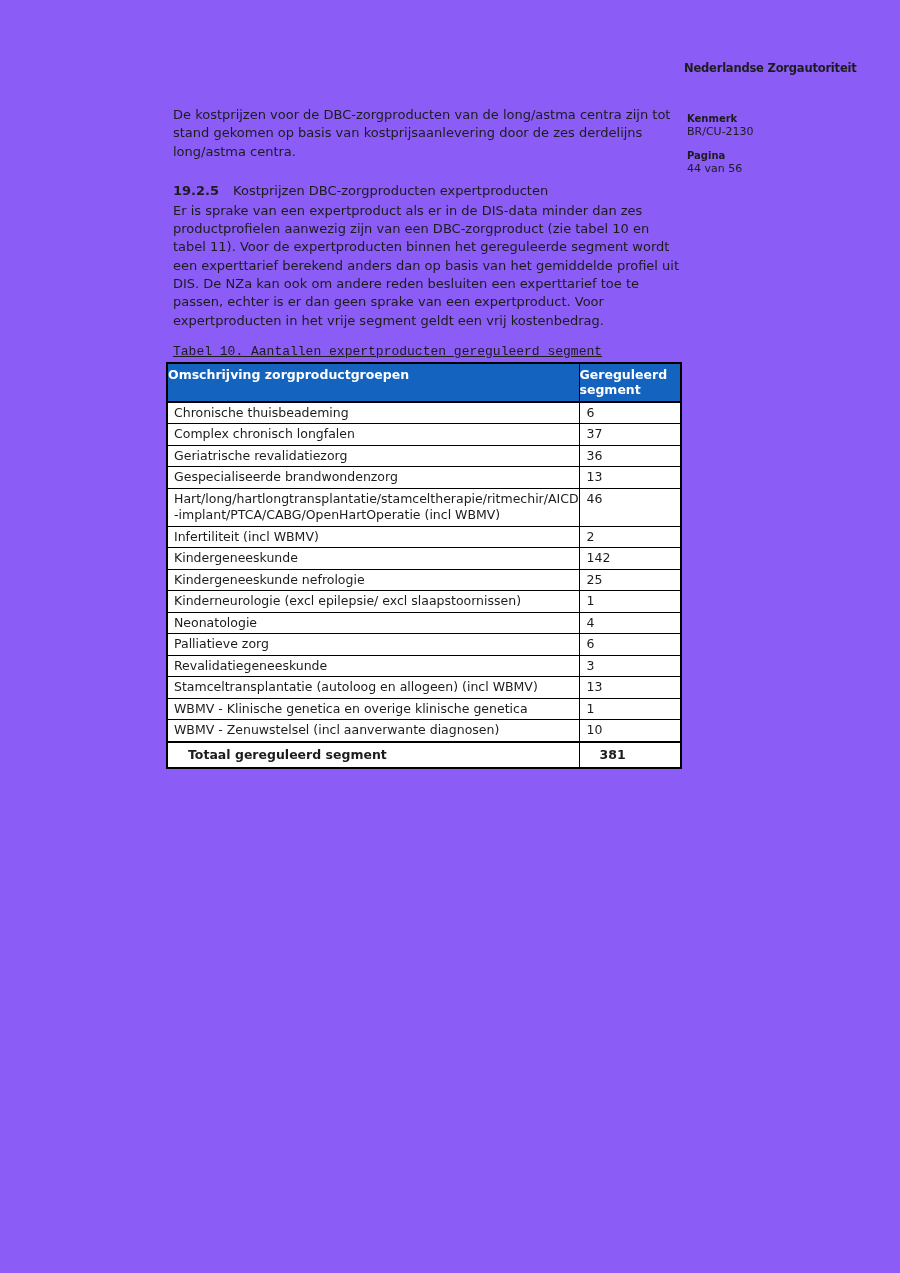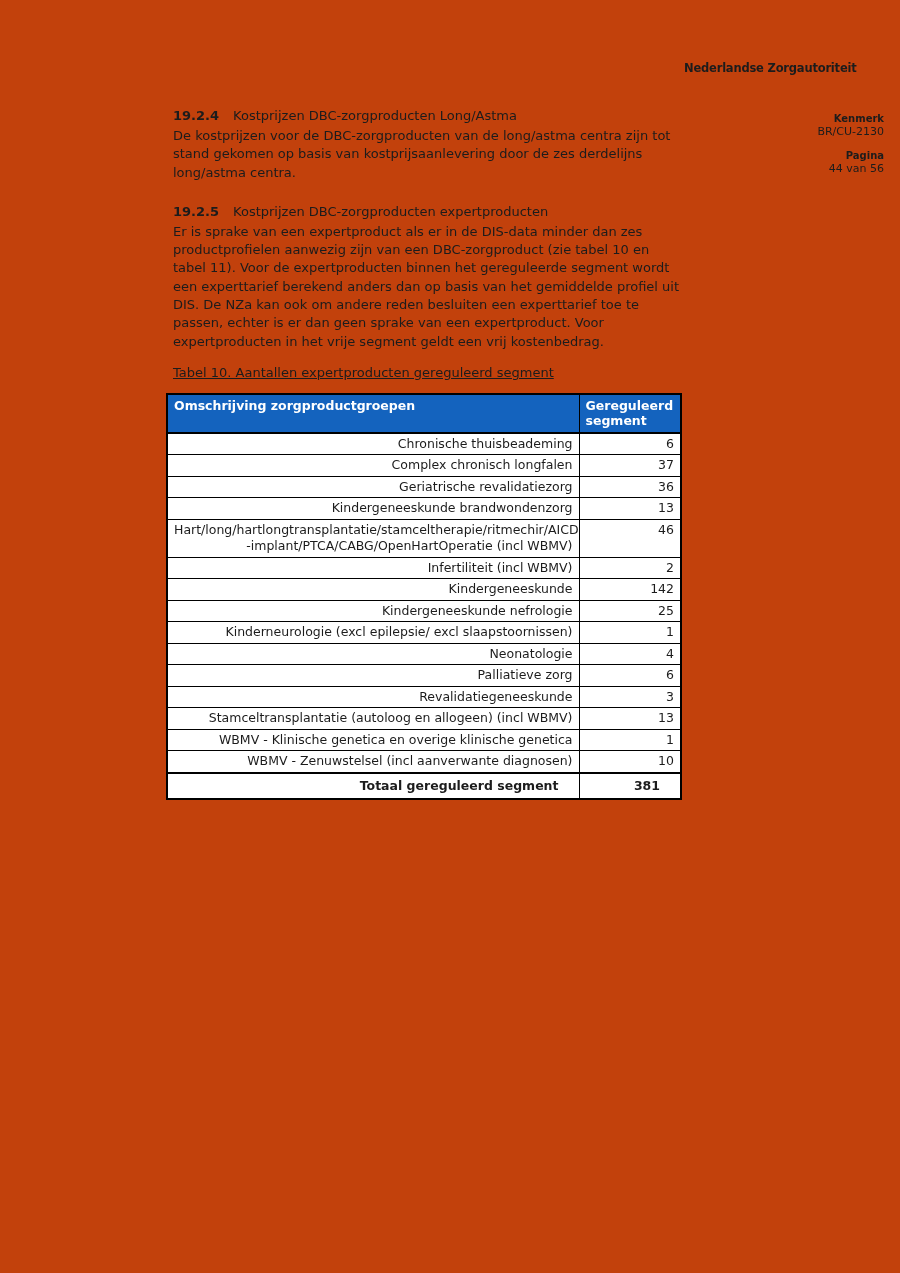--- a/index.html
+++ b/index.html
@@ -5,88 +5,88 @@
   * { margin: 0; padding: 0; box-sizing: border-box; }
   html, body { background: #ffffff; }
   body {
     width: 900px;
     height: 1273px;
     position: relative;
     font-family: "DejaVu Sans", "Liberation Sans", sans-serif;
     color: #1c1c1c;
     overflow: hidden;
   }
-  .page { position: absolute; inset: 0; background: #c2410c; }
+  .page { position: absolute; inset: 0; background: #8b5cf6; }
 
   
   .brand {
     position: absolute;
     left: 684px; top: 61px;
     font-size: 11.5px;
     font-weight: bold;
     letter-spacing: -0.2px;
     white-space: nowrap;
   }
 
   
-  .sidebar { position: absolute; left: 724px; top: 112px; width: 160px; text-align: right; }
+  .sidebar { position: absolute; left: 687px; top: 112px; width: 160px; }
   .sidebar .label { font-size: 10px; font-weight: bold; line-height: 13px; }
   .sidebar .value { font-size: 11px; line-height: 14px; margin-bottom: 10px; }
 
   
   .main { position: absolute; left: 173px; top: 106px; width: 507px; }
   .section-heading {
     font-size: 13px;
     line-height: 19px;
     margin-bottom: 2px;
     white-space: nowrap;
   }
   .section-heading .num { font-weight: bold; margin-right: 14px; }
   .para { font-size: 13px; line-height: 18.3px; }
   .section-2 .section-heading { margin-top: 20px; }
 
   .table-caption {
     margin-top: 13px;
     font-size: 13px;
     line-height: 17px;
     text-decoration: underline;
-    margin-bottom: 12px;
+    margin-bottom: 2px;
     white-space: nowrap;
+    font-family: Liberation Mono, monospace;
   }
 
   
   table.expert-table {
     margin-left: -7px;
     width: 514px;
     border-collapse: collapse;
     table-layout: fixed;
     border: 2px solid #000;
   }
   .expert-table col.c1 { width: 412px; }
   .expert-table col.c2 { width: 102px; }
   .expert-table th {
     background: #1463be;
     color: #ffffff;
     font-weight: bold;
     text-align: left;
     font-size: 12.5px;
     line-height: 15px;
-    padding: 3px 6px 4px 6px;
+    padding: 3px 6px 4px 0;
     border: 1px solid #000;
     border-bottom: 2px solid #000;
     vertical-align: top;
   }
   .expert-table td {
     font-size: 12.5px;
     line-height: 16.5px;
     padding: 2px 6px;
     border: 1px solid #000;
     vertical-align: top;
     background: #fff;
-    text-align: right;
   }
   .expert-table td.val { padding-left: 7px; }
   .expert-table tr.total-row td {
     font-weight: bold;
     padding: 4px 20px;
     border-top: 2px solid #000;
   }
 </style>
 </head>
 <body>
@@ -98,23 +98,20 @@
   <div class="sidebar">
     <div class="label">Kenmerk</div>
     <div class="value">BR/CU-2130</div>
     <div class="label">Pagina</div>
     <div class="value">44 van 56</div>
   </div>
 
   <div class="main">
 
     <div class="section section-1">
-      <div class="section-heading">
-        <span class="num">19.2.4</span><span>Kostprijzen DBC-zorgproducten Long/Astma</span>
-      </div>
       <div class="para">De kostprijzen voor de DBC-zorgproducten van de long/astma centra zijn tot stand gekomen op basis van kostprijsaanlevering door de zes derdelijns long/astma centra.</div>
     </div>
 
     <div class="section section-2">
       <div class="section-heading">
         <span class="num">19.2.5</span><span>Kostprijzen DBC-zorgproducten expertproducten</span>
       </div>
       <div class="para">Er is sprake van een expertproduct als er in de DIS-data minder dan zes productprofielen aanwezig zijn van een DBC-zorgproduct (zie tabel 10 en tabel 11). Voor de expertproducten binnen het gereguleerde segment wordt een experttarief berekend anders dan op basis van het gemiddelde profiel uit DIS. De NZa kan ook om andere reden besluiten een experttarief toe te passen, echter is er dan geen sprake van een expertproduct. Voor expertproducten in het vrije segment geldt een vrij kostenbedrag.</div>
     </div>
 
@@ -138,21 +135,21 @@
           </tr>
           <tr>
             <td>Complex chronisch longfalen</td>
             <td class="val">37</td>
           </tr>
           <tr>
             <td>Geriatrische revalidatiezorg</td>
             <td class="val">36</td>
           </tr>
           <tr>
-            <td>Kindergeneeskunde brandwondenzorg</td>
+            <td>Gespecialiseerde brandwondenzorg</td>
             <td class="val">13</td>
           </tr>
           <tr>
             <td>Hart/long/hartlongtransplantatie/stamceltherapie/ritmechir/AICD -implant/PTCA/CABG/OpenHartOperatie (incl WBMV)</td>
             <td class="val">46</td>
           </tr>
           <tr>
             <td>Infertiliteit (incl WBMV)</td>
             <td class="val">2</td>
           </tr>

